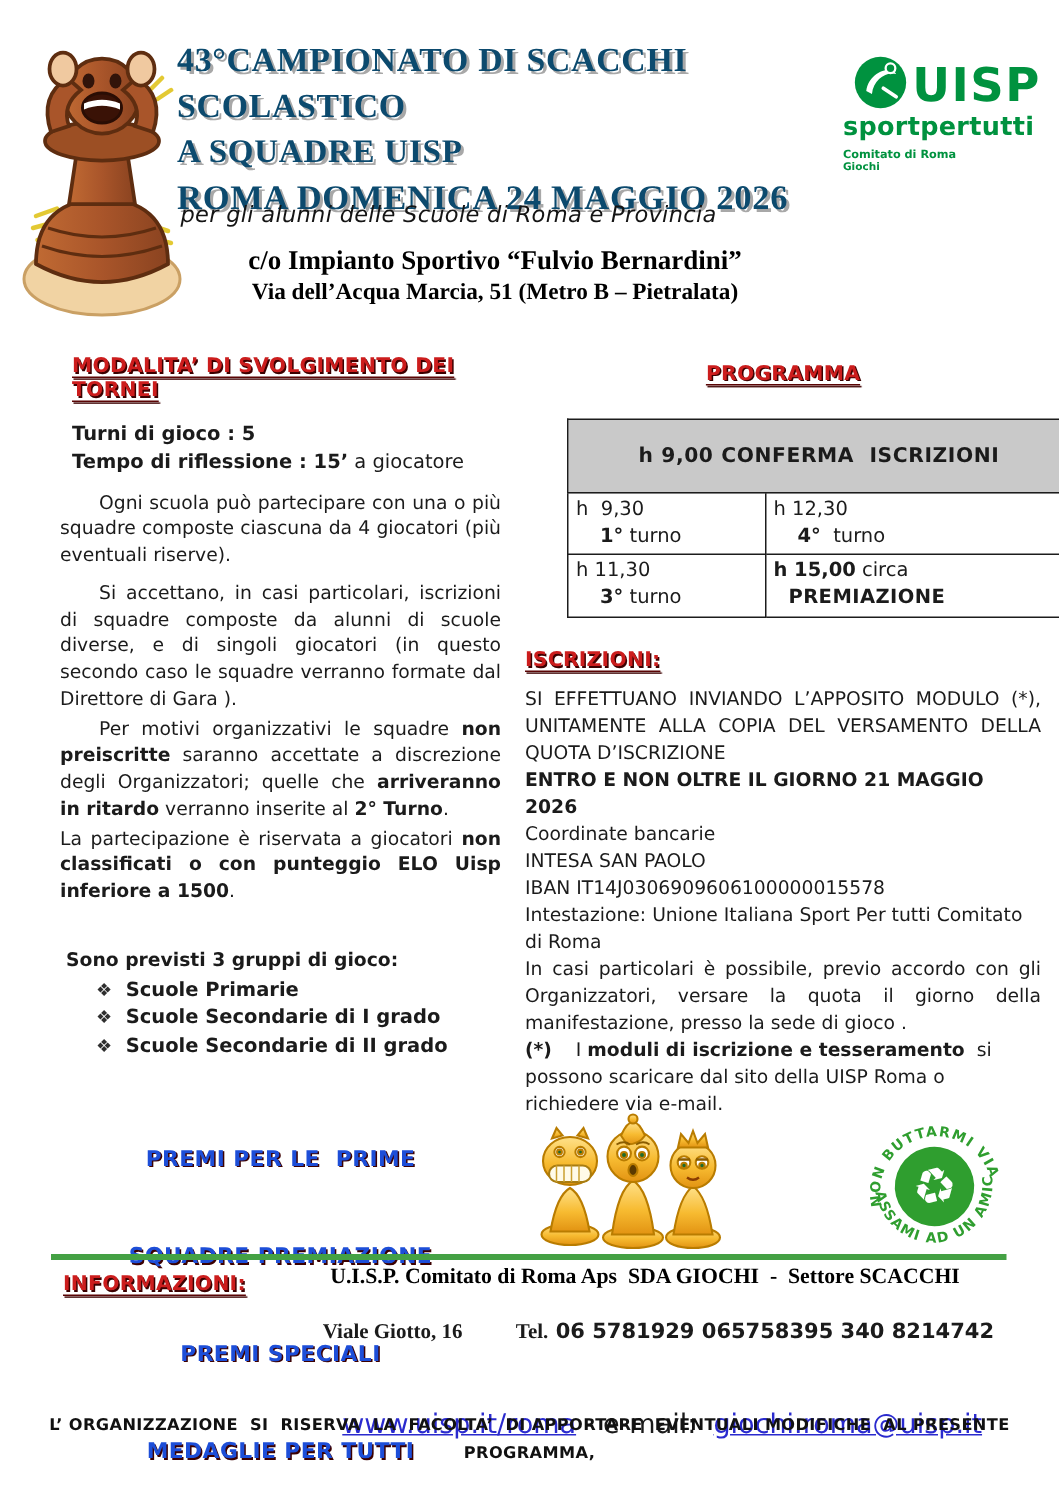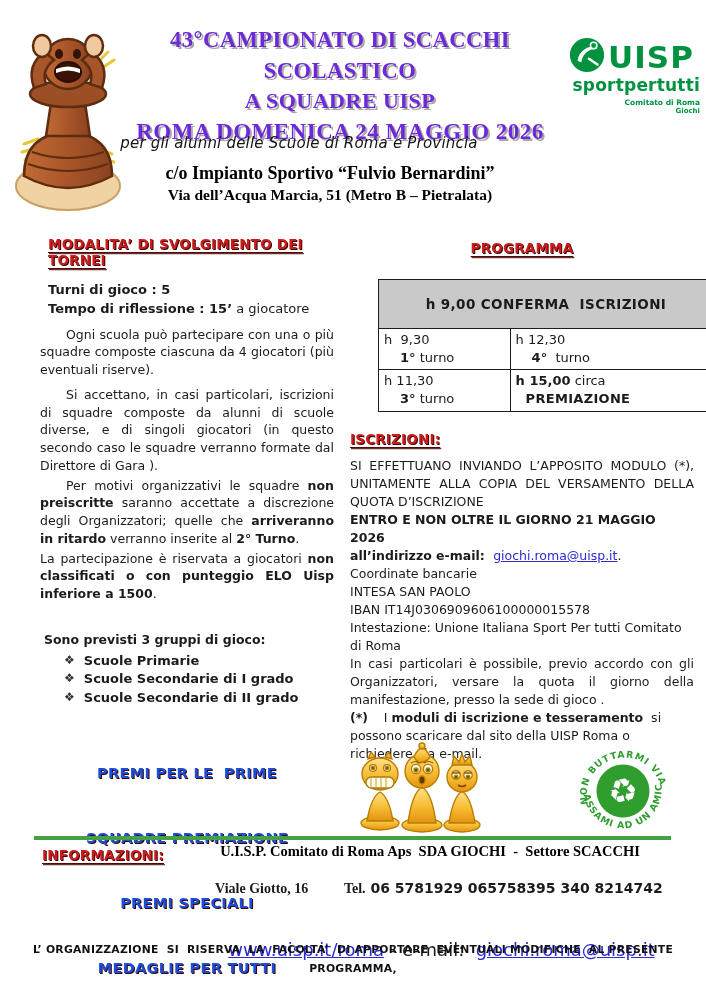--- a/index.html
+++ b/index.html
@@ -6,29 +6,29 @@
   html,body { background:#ffffff; }
   body {
     width:706px; height:1000px; position:relative; overflow:hidden;
     font-family:"DejaVu Sans", sans-serif; color:#1b1b1b;
   }
   .pre { white-space:pre-wrap; }
 
   
   .pawn-art { position:absolute; left:12px; top:26px; width:112px; height:198px; }
   .title-block {
-    position:absolute; left:118px; top:24px; width:444px; text-align:center;
-    font-family:"Liberation Serif", serif; font-weight:bold; color:#6d28d9;
+    position:absolute; left:118px; top:24px; width:444px; 
+    font-family:"Liberation Serif", serif; font-weight:bold; color:#0c4a6e;
     text-shadow:2px 2px 0 #a8a8a8; line-height:1.38; letter-spacing:.5px;
   }
   .title-l1 { font-size:22.5px; }
   .title-l2 { font-size:22px; }
   .title-l3 { font-size:23px; }
 
-  .uisp-logo { position:absolute; left:562px; top:36px; width:138px; text-align:right; color:#00923f; }
+  .uisp-logo { position:absolute; left:562px; top:36px; width:138px; text-align:left; color:#00923f; }
   .uisp-row { display:flex; align-items:center; justify-content:center; gap:2px; }
   .uisp-word { font-size:31px; font-weight:bold; letter-spacing:1px; font-family:"DejaVu Sans", sans-serif; }
   .uisp-tag { font-size:17px; font-weight:600; margin-top:-3px; letter-spacing:.2px; }
   .uisp-sub { font-size:7.5px; margin-top:3px; font-weight:600; }
   .uisp-sub2 { font-size:7px; font-weight:600; }
 
   .subtitle {
     position:absolute; left:0; top:134px; width:598px; text-align:center;
     font-style:italic; font-size:15px; color:#141414; letter-spacing:.2px;
   }
@@ -255,21 +255,20 @@
         <div class="cell-final-label">PREMIAZIONE</div>
       </td>
     </tr>
   </tbody>
     </table>
 
   <div class="iscr-head"><span class="red-head">ISCRIZIONI:</span></div>
 
   <p class="ipara just">SI EFFETTUANO INVIANDO L’APPOSITO MODULO (*), UNITAMENTE ALLA COPIA DEL VERSAMENTO DELLA QUOTA D’ISCRIZIONE</p>
   <p class="ipara"><b>ENTRO E NON OLTRE IL GIORNO 21 MAGGIO 2026</b></p>
-  <p class="ipara pre"><b>all’indirizzo e-mail: </b> <a class="link u" href="#">giochi.roma@uisp.it</a><span>.</span></p>
   <p class="ipara">Coordinate bancarie</p>
   <p class="ipara">INTESA SAN PAOLO</p>
   <p class="ipara">IBAN IT14J0306909606100000015578</p>
   <p class="ipara">Intestazione: Unione Italiana Sport Per tutti Comitato di Roma</p>
   <p class="ipara just">In casi particolari è possibile, previo accordo con gli Organizzatori, versare la quota il giorno della manifestazione, presso la sede di gioco .</p>
   <p class="ipara pre"><b>(*)</b><span>    I </span><b>moduli di iscrizione e tesseramento</b><span>  si possono scaricare dal sito della UISP Roma o richiedere via e-mail.</span></p>
 </div>
 
 <div class="pieces-art">
   <svg viewBox="0 0 130 92" width="130" height="92">

